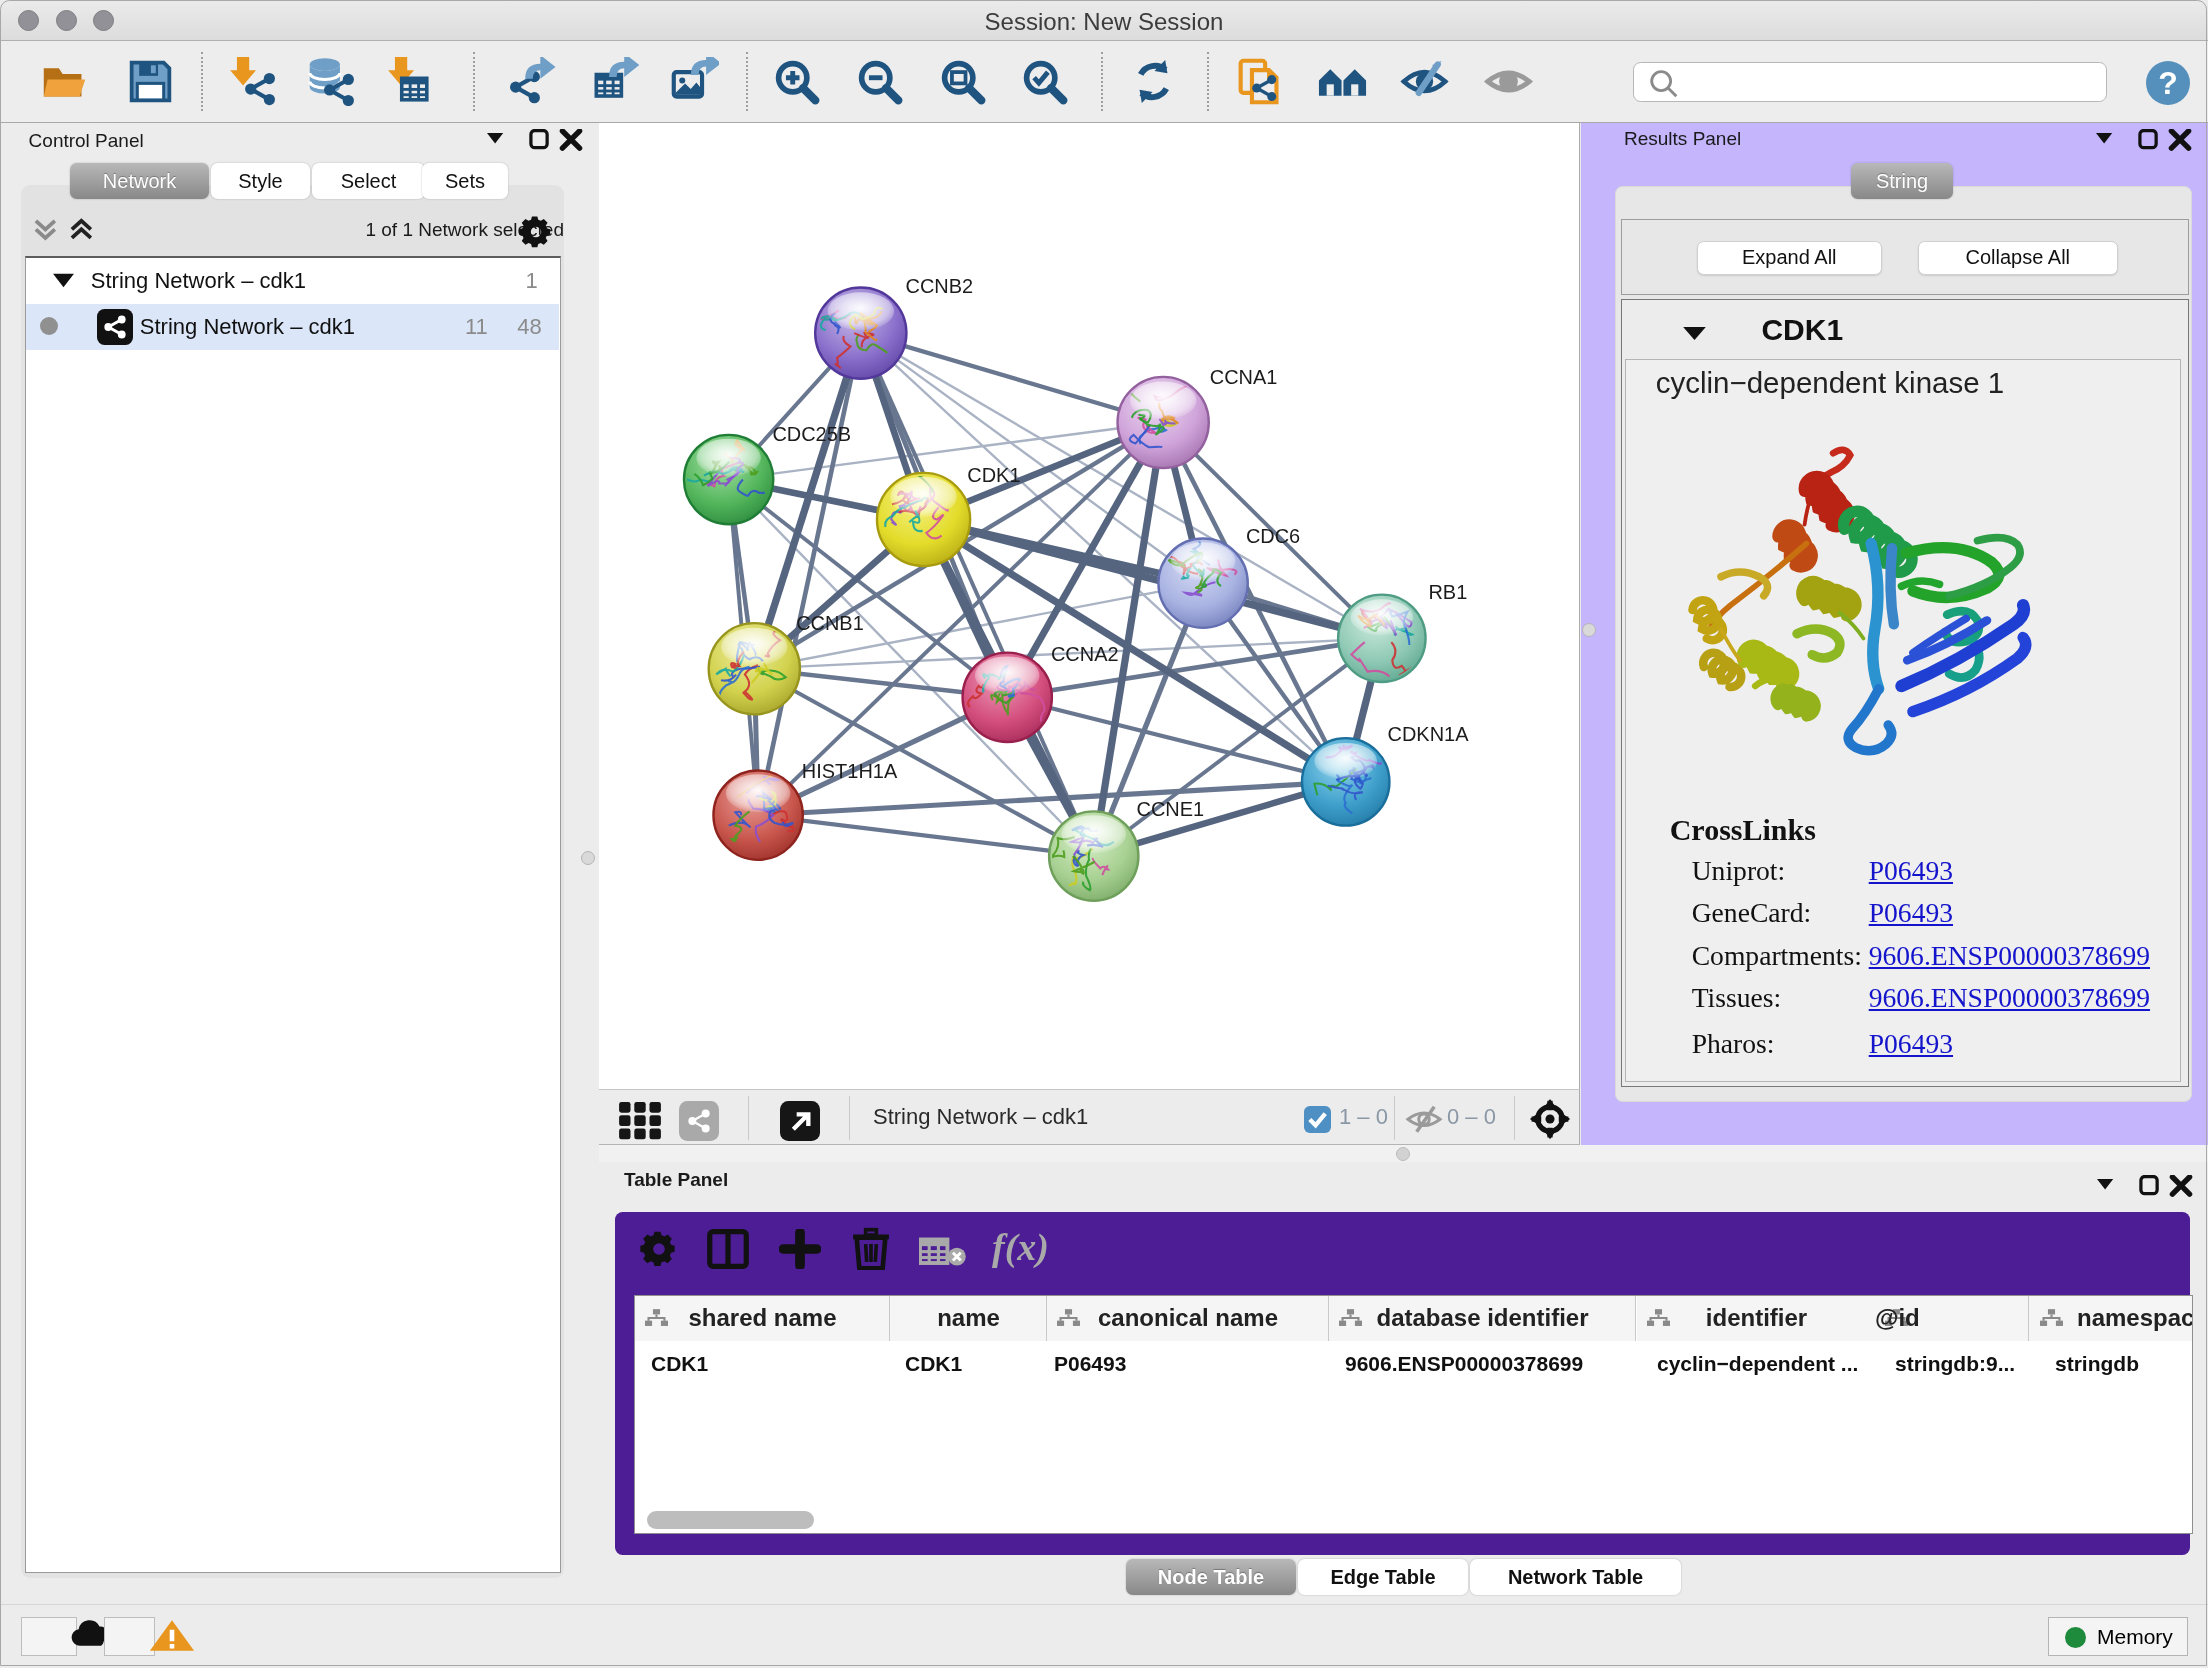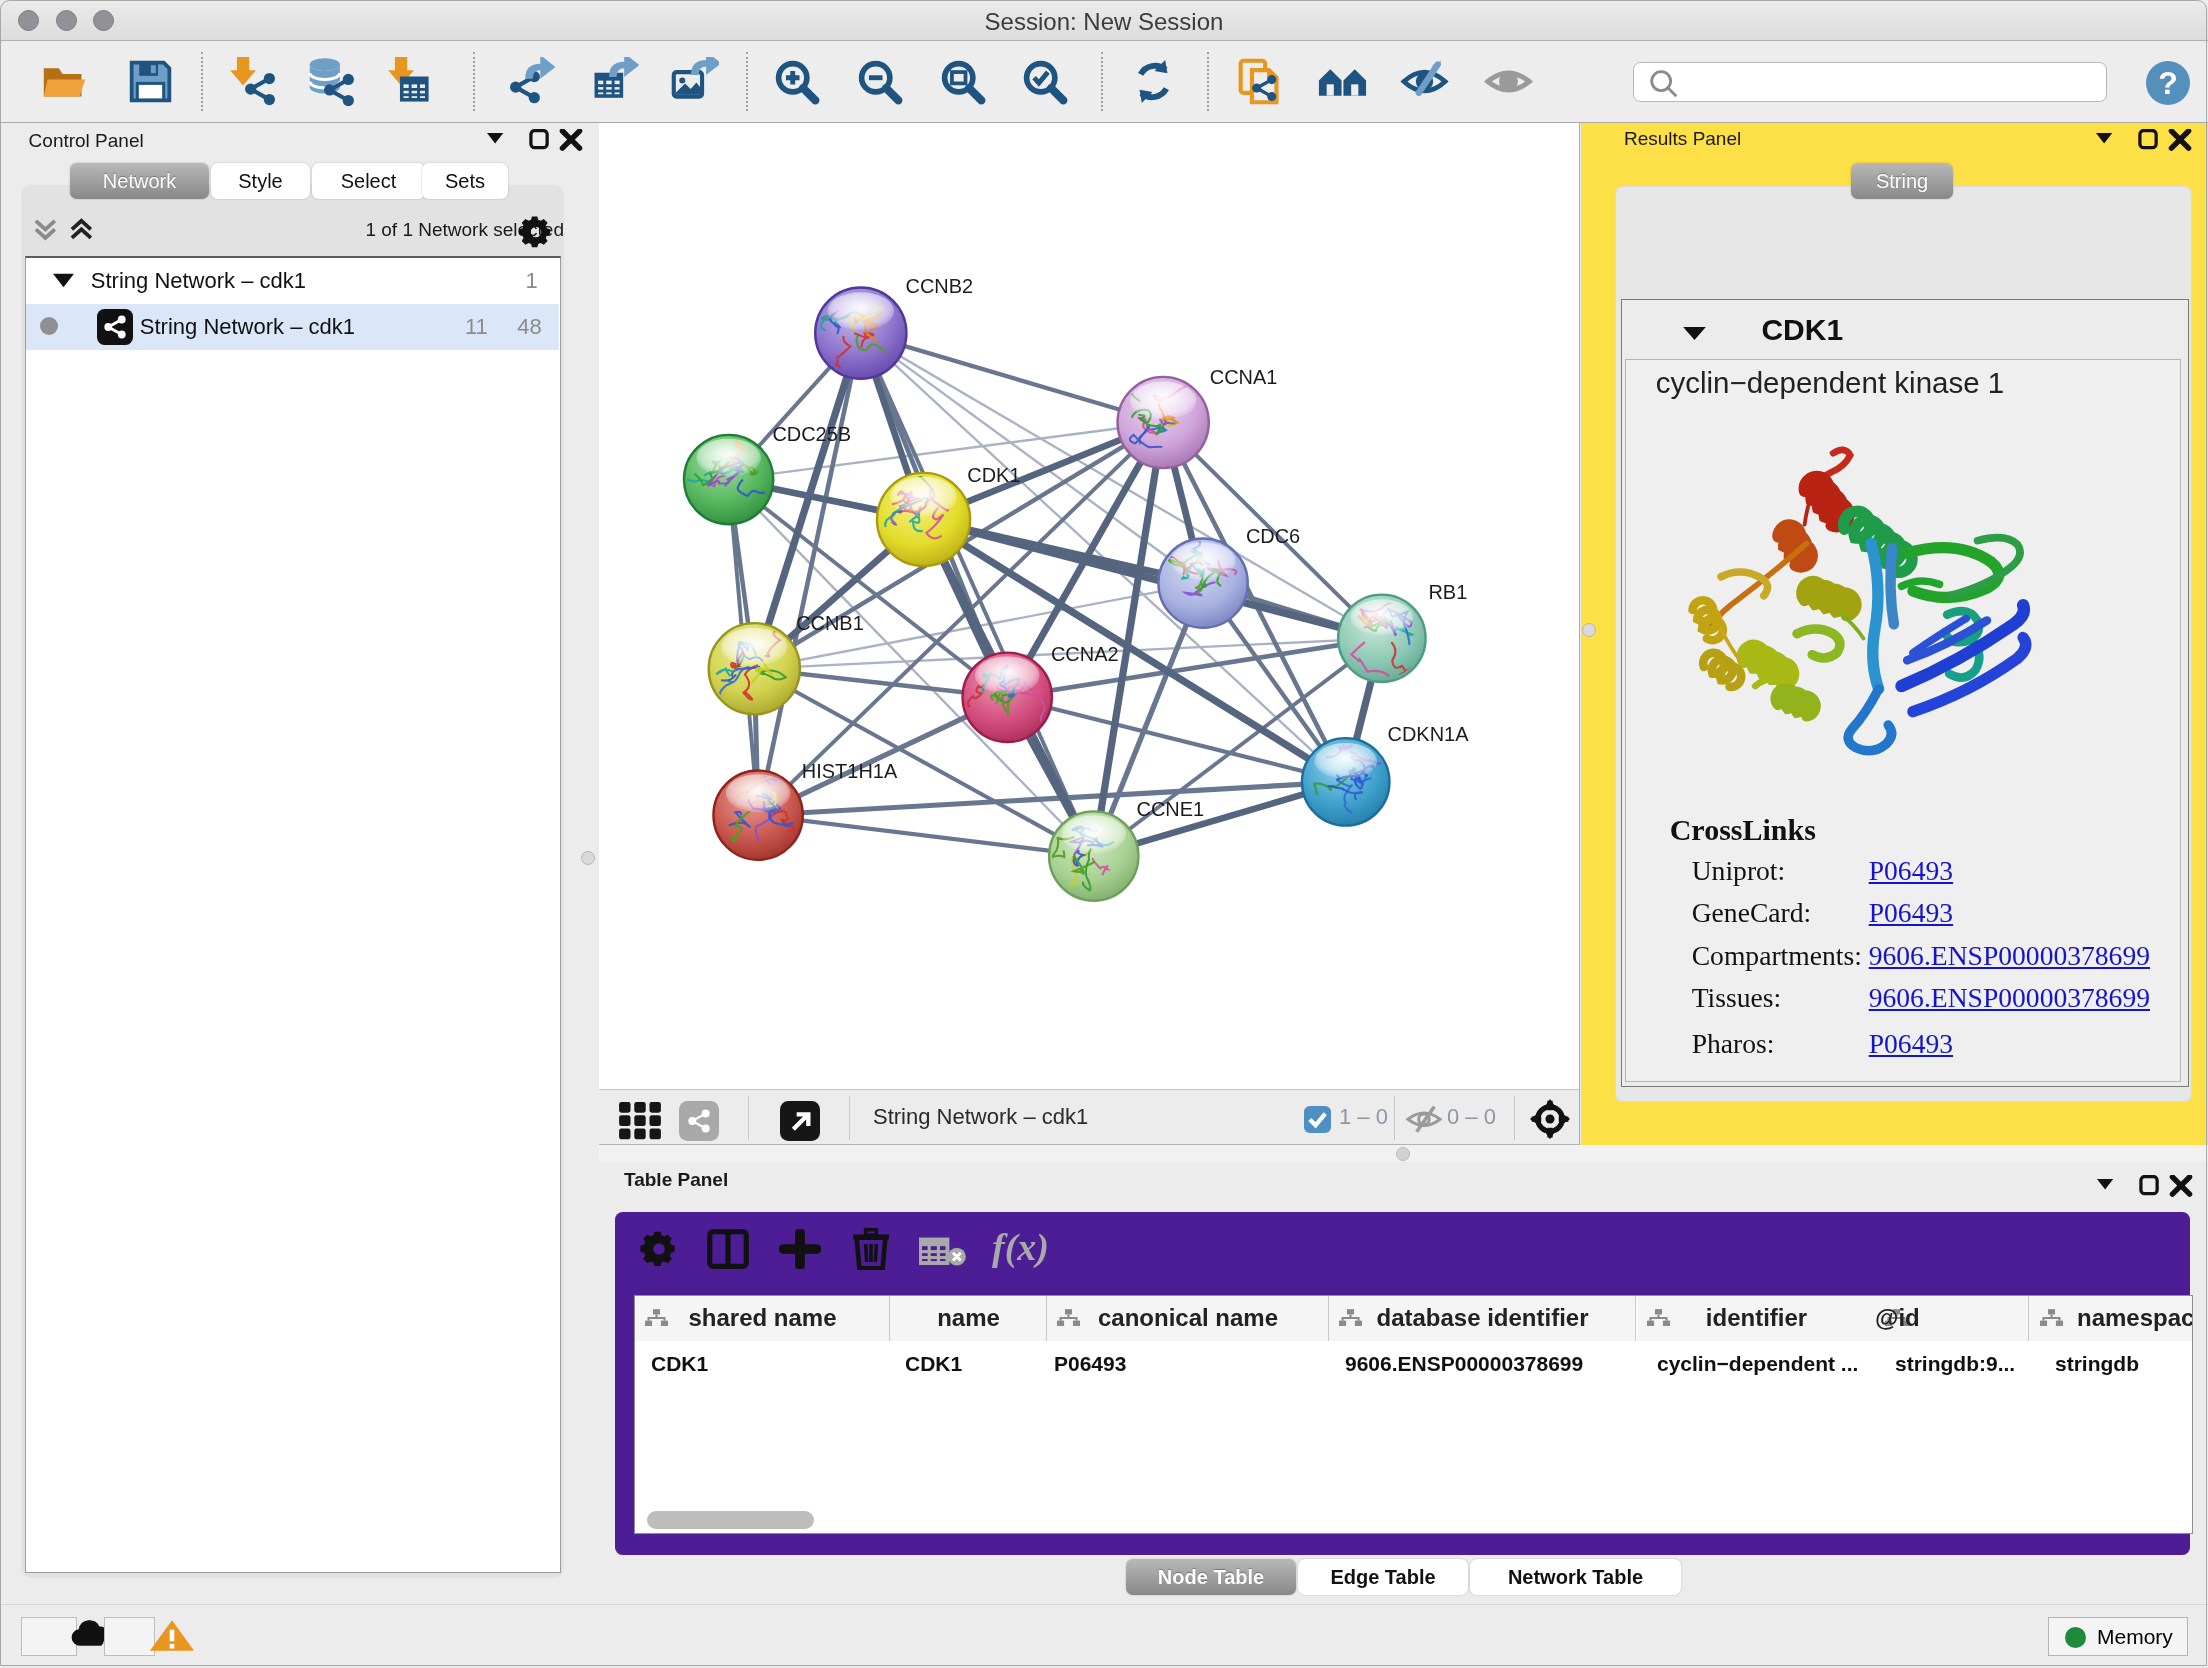--- a/index.html
+++ b/index.html
@@ -35,21 +35,21 @@
 #cp-row2 { background:#dbe6f8; }
 .gnum { position:absolute; font-size:22px; color:#8b8b8b; text-align:right; }
 
 
 #canvas { left:599px; top:123px; width:981px; height:966px; background:#ffffff; border-right:1.9px solid #ababab; }
 #viewbar { left:599px; top:1089px; width:981px; height:56px; background:#ececec; border-top:1.9px solid #c6c6c6; border-bottom:1.9px solid #b4b4b4; border-right:1.9px solid #ababab; }
 .vsep { position:absolute; top:5.7px; width:0; height:44px; border-left:1.9px solid #c9c9c9; }
 #hsplit { left:599px; top:1145px; width:1609px; height:17px; background:#f1f1f1; }
 
 
-#rpanel { left:1581px; top:123px; width:628px; height:1022px; background:#fde047; }
+#rpanel { left:1581px; top:123px; width:628px; height:1022px; background:#c4b5fd; }
 #rp-box { position:absolute; left:34px; top:63px; width:577px; height:916px; background:#e7e7e7; border-radius:7.6px; border:1px solid #dadada; }
 #rp-secA { position:absolute; left:4.8px; top:32px; width:568px; height:76px; border:1.9px solid #9d9d9d; }
 .btn { position:absolute; height:34px; background:#fff; border:1.9px solid #cfcfcf; border-radius:6.7px;
   font-size:20px; text-align:center; color:#111; line-height:31px; box-shadow:0 1px 1.9px rgba(0,0,0,0.12); }
 #rp-secB { position:absolute; left:4.8px; top:112px; width:568px; height:788px; border:1.9px solid #787878; background:#ececec; }
 #rp-inner { position:absolute; left:2.9px; top:59px; width:556px; height:723px; border:1.9px solid #b4b4b4; background:#efefef; }
 .serif { font-family:"Liberation Serif", serif; }
 .xlrow { position:absolute; font-size:27.6px; color:#111; }
 .xlink { color:#1414cc; text-decoration:underline; }
 
@@ -670,20 +670,24 @@
 
 <div class="abs" id="rpanel">
   <div class="abs ptitle" style="left:43px;top:4.8px">Results Panel</div>
   <svg class="abs" style="left:515px;top:5.7px" width="105" height="25" viewBox="0 0 110 26">
     <path d="M0 4 L17 4 L8.5 15 Z" fill="#111"></path>
     <rect x="46" y="1.5" width="17" height="18" rx="4" fill="none" stroke="#111" stroke-width="3.4"></rect>
     <path d="M79 2 L97 20 M97 2 L79 20" stroke="#111" stroke-width="5.6" stroke-linecap="round"></path>
   </svg>
   <div class="tab tabsel" style="left:270px;top:40px;width:102px;z-index:3">String</div>
   <div class="abs" id="rp-box">
+    <div class="abs" id="rp-secA">
+      <div class="btn" style="left:75px;top:21px;width:185px">Expand All</div>
+      <div class="btn" style="left:296px;top:21px;width:200px">Collapse All</div>
+    </div>
     <div class="abs" id="rp-secB">
       <svg class="abs" style="left:60px;top:25px" width="25" height="17" viewBox="0 0 26 18">
           <path d="M1 2 L25 2 L13 16 Z" fill="#111"></path>
         </svg>
       <div class="abs" style="left:0;top:13.3px;width:361px;text-align:center;font-size:30px;font-weight:bold;color:#111">CDK1</div>
       <div class="abs" id="rp-inner">
         <div class="abs" style="left:30px;top:5.7px;font-size:29.5px;color:#222">cyclin−dependent kinase 1</div>
         <svg class="abs" style="left:38px;top:74px" width="380" height="333" viewBox="0 0 400 350">
 <g fill="none" stroke-linecap="round">
 <path d="M178 20 Q190 12 196 22 Q190 34 176 40 Q160 48 156 60" stroke="#c62a1a" stroke-width="7"></path>

